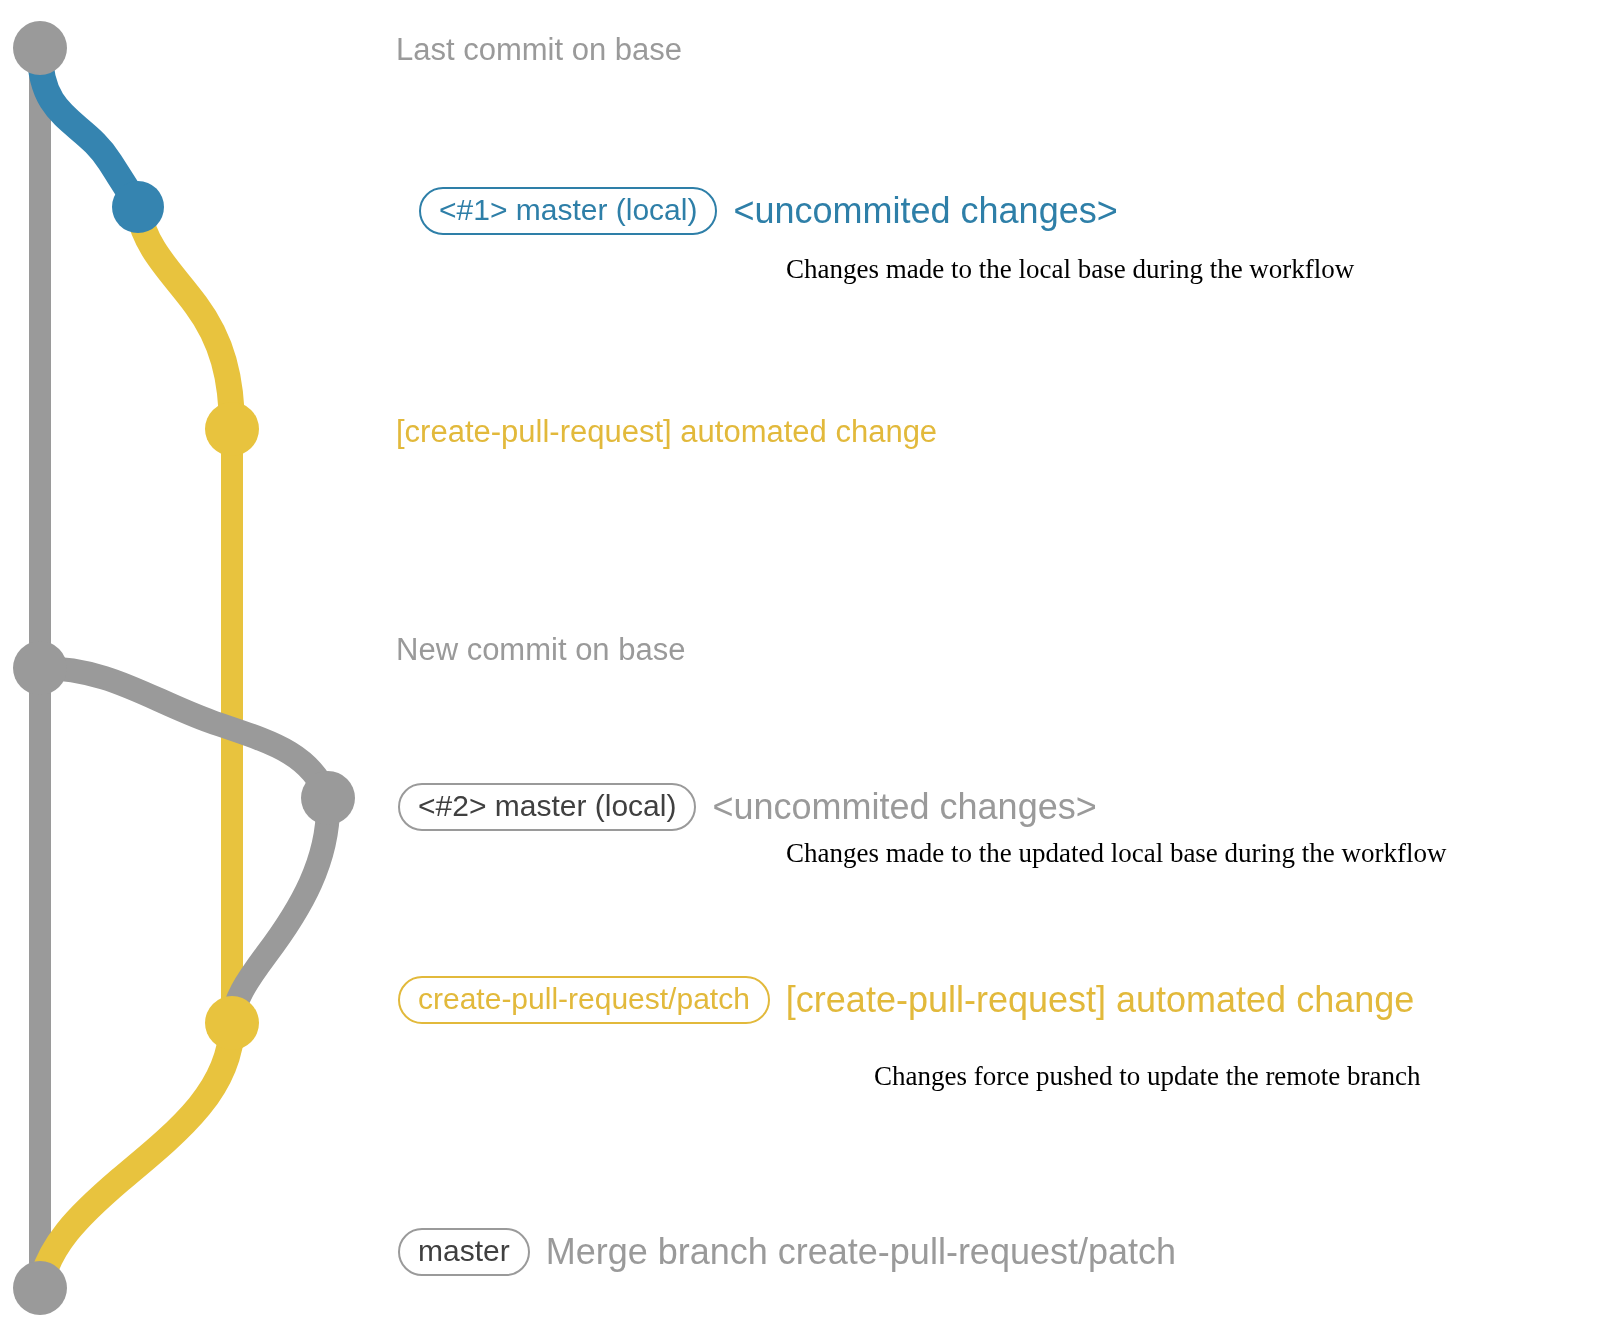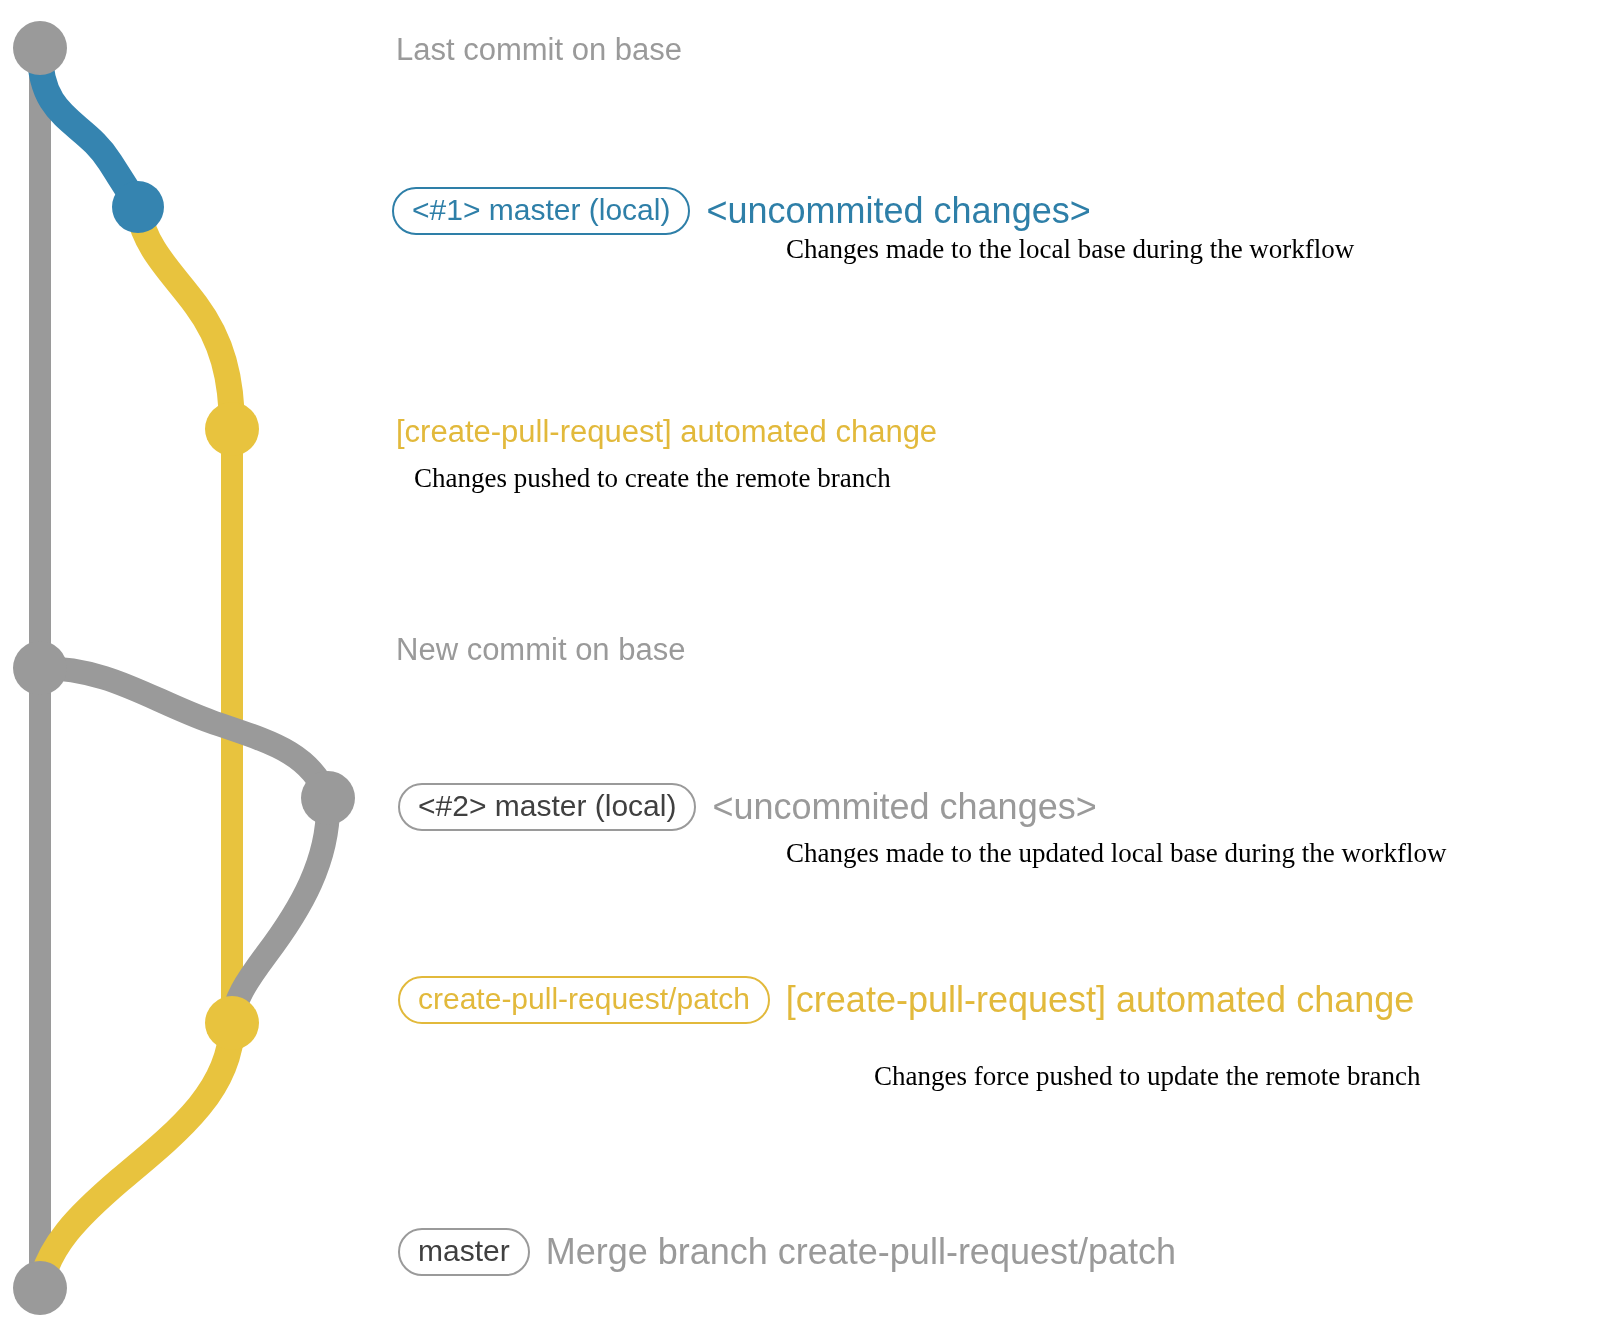--- a/index.html
+++ b/index.html
@@ -108,30 +108,29 @@
     <circle cx="40" cy="668" r="27" fill="#9a9a9a"></circle>
     <circle cx="328" cy="798" r="27" fill="#9a9a9a"></circle>
     <circle cx="232" cy="1023" r="27" fill="#e8c33e"></circle>
     <circle cx="40" cy="1288" r="27" fill="#9a9a9a"></circle>
   </svg>
 
   <div class="row" style="left:396px; top:32px;">
     <div class="headline gray">Last commit on base</div>
   </div>
 
-  <div class="badge-line" style="left:392px; top:187px;text-align:center;">
+  <div class="badge-line" style="left:419px; top:187px;text-align:center;">
     <span class="badge blue">&lt;#1&gt; master (local)</span>
     <span class="badge-caption blue">&lt;uncommited changes&gt;</span>
   </div>
-  <div class="row desc" style="left:786px; top:234px;">Changes made to the local base during the workflow</div>
+  <div class="row desc" style="left:786px; top:254px;">Changes made to the local base during the workflow</div>
 
   <div class="row" style="left:396px; top:414px;">
     <div class="headline yellow">[create-pull-request] automated change</div>
   </div>
-  <div class="row desc" style="left:414px; top:463px;">Changes pushed to create the remote branch</div>
 
   <div class="row" style="left:396px; top:632px;">
     <div class="headline gray">New commit on base</div>
   </div>
 
   <div class="badge-line" style="left:398px; top:783px;">
     <span class="badge gray">&lt;#2&gt; master (local)</span>
     <span class="badge-caption gray">&lt;uncommited changes&gt;</span>
   </div>
   <div class="row desc" style="left:786px; top:838px;">Changes made to the updated local base during the workflow</div>

